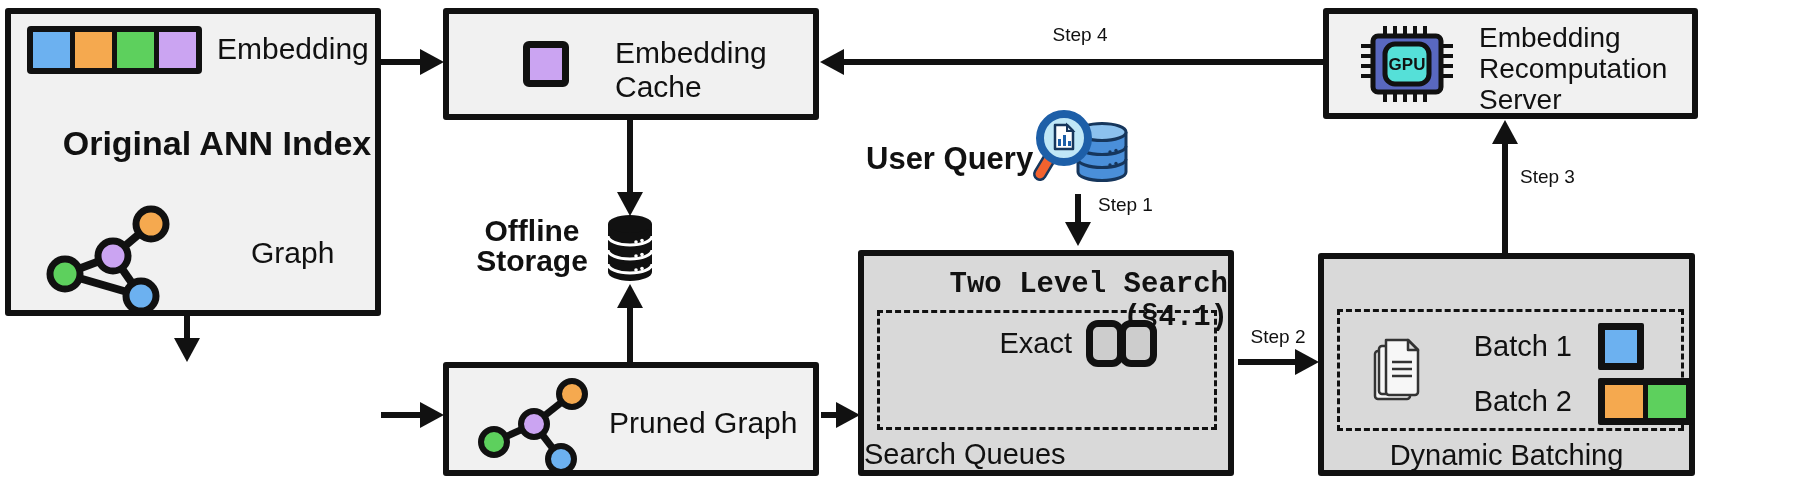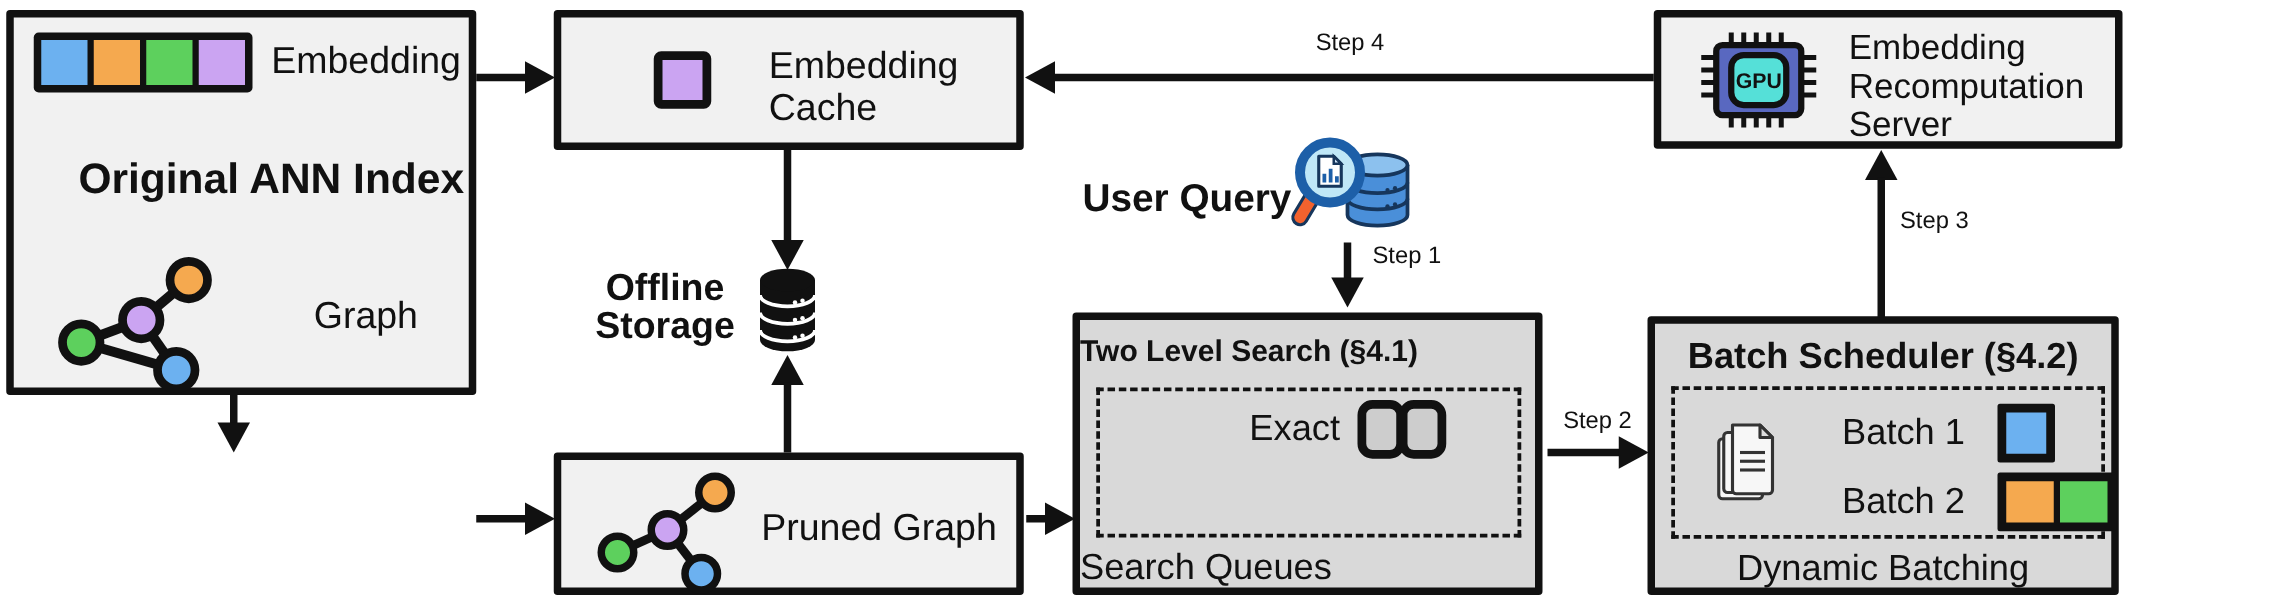--- a/index.html
+++ b/index.html
@@ -143,35 +143,34 @@
         <path d="M19,19 h12 l6,6 v18 h-18 z" fill="#fff" stroke="#16365c" stroke-width="2.5" stroke-linejoin="round"></path>
         <path d="M31,19 l6,6 h-6 z" fill="#cfe3f5" stroke="#16365c" stroke-width="2"></path>
         <rect x="22" y="33" width="3" height="7" fill="#1d5fa8"></rect>
         <rect x="27" y="29" width="3" height="11" fill="#1d5fa8"></rect>
         <rect x="32" y="35" width="3" height="5" fill="#1d5fa8"></rect>
       </g>
     </g>
   </svg>
 
   <div class="box bg-gray" style="left:858px;top:250px;width:376px;height:226px;">
-    <div class="lbl b" style="left:0;top:12px;width:100%;text-align:left;font-size:24px;">Two Level Search (§4.1)</div>
+    <div class="lbl b" style="left:0;top:12px;width:100%;text-align:right;font-size:29px;font-family:Liberation Mono, monospace;">Two Level Search (§4.1)</div>
     <div class="dashed" style="left:13px;top:54px;width:340px;height:120px;padding-top:6px;">
       <div class="qrow" style="margin-top:-4px;">
         <div class="qlabel">Exact</div>
         <div class="queues" id="exact-queues">
             <div class="queue"></div>
             <div class="queue"></div>
           </div>
       </div>
     </div>
     <div class="lbl" style="left:0;top:182px;width:100%;font-size:29px;">Search Queues</div>
   </div>
 
   <div class="box bg-gray" style="left:1318px;top:253px;width:377px;height:223px;">
-    <div class="lbl b" style="left:0;top:10px;width:100%;text-align:center;font-size:29px;">Batch Scheduler (§4.2)</div>
     <div class="dashed" style="left:13px;top:50px;width:347px;height:122px;">
       <svg style="left:30px;top:24px;" width="58" height="70" viewBox="0 0 58 70">
         <g fill="#f7f7f7" stroke="#333" stroke-width="2.5" stroke-linejoin="round">
           <rect x="5" y="15" width="35" height="48" rx="3"></rect>
           <rect x="9" y="10" width="35" height="48" rx="3"></rect>
           <path d="M16,4 h22 l10,10 v42 a3,3 0 0 1 -3,3 h-26 a3,3 0 0 1 -3,-3 z"></path>
           <path d="M38,4 l10,10 h-10 z" fill="#ddd"></path>
         </g>
         <g stroke="#333" stroke-width="2.5">
           <line x1="22" y1="26" x2="42" y2="26"></line>

